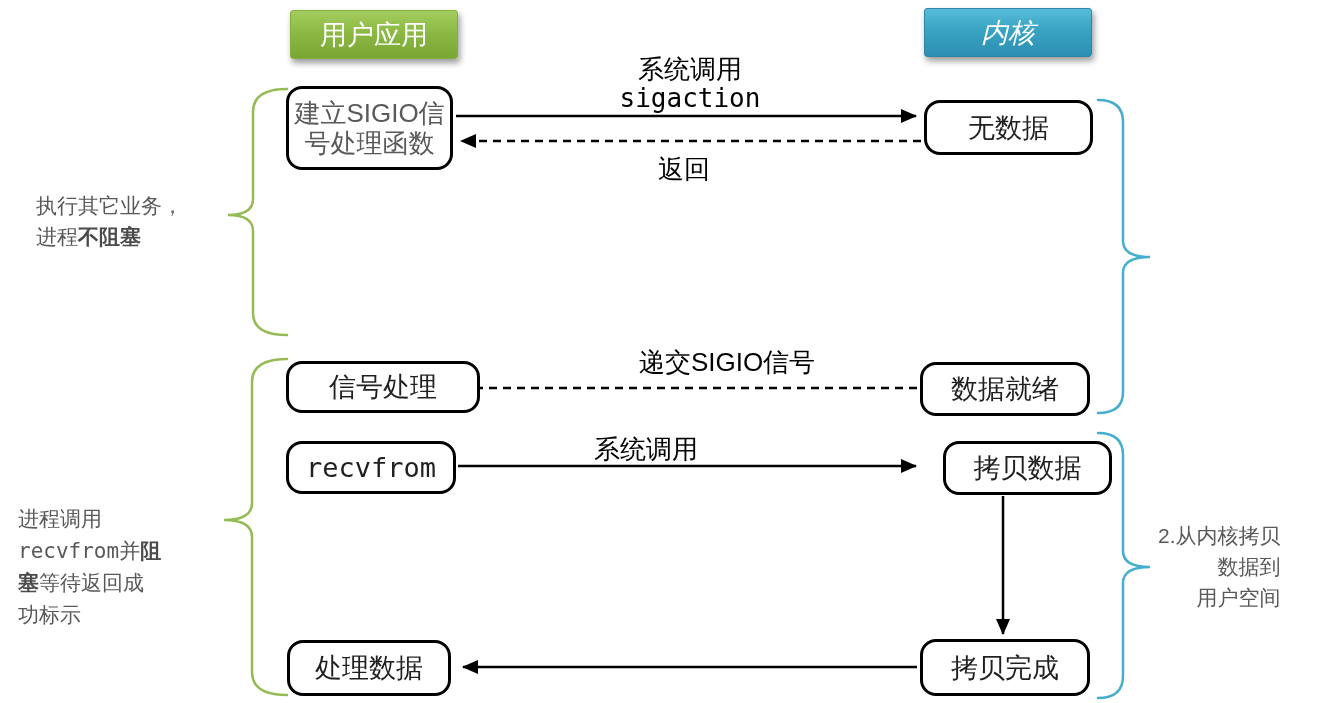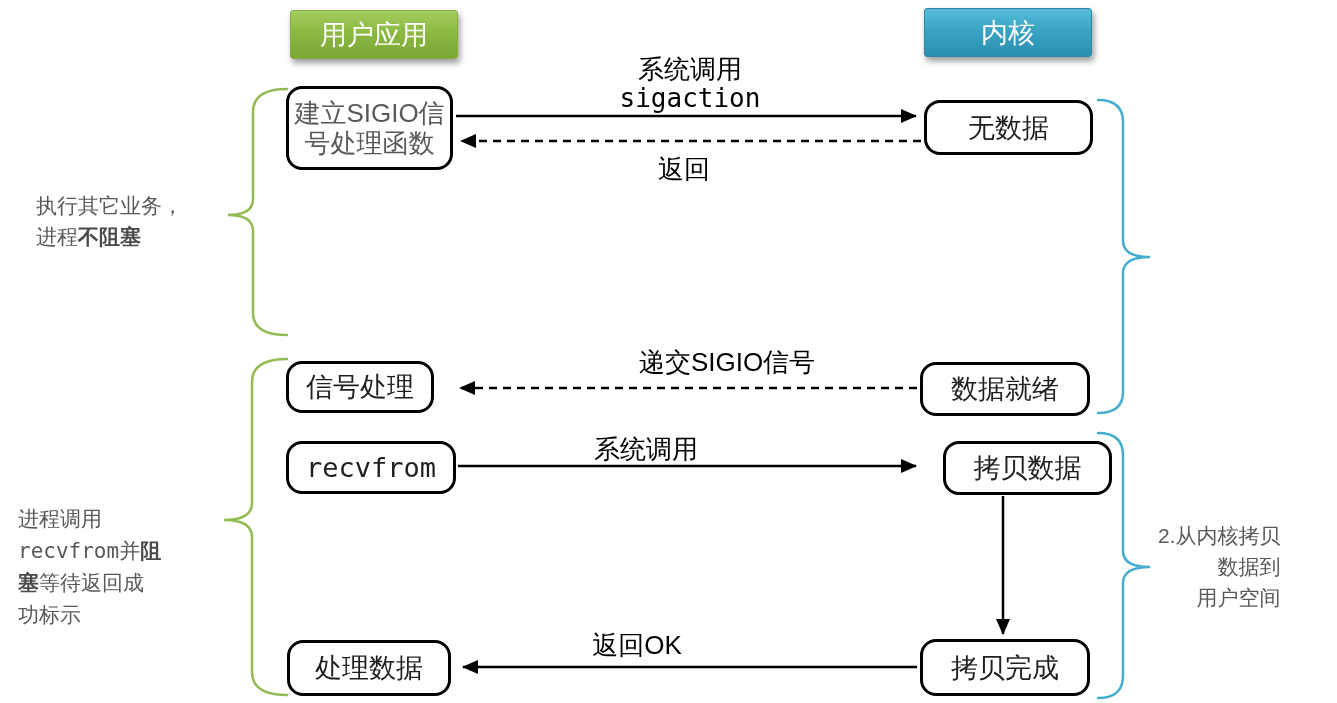--- a/index.html
+++ b/index.html
@@ -7,21 +7,21 @@
        font-family:"Liberation Sans","DejaVu Sans",sans-serif;}
   .stage{position:absolute;inset:0;width:1337px;height:703px;}
   svg.layer{position:absolute;left:0;top:0;width:1337px;height:703px;pointer-events:none;}
 
   .hdr{position:absolute;display:flex;align-items:center;justify-content:center;
        color:#fff;font-size:27px;border-radius:3px;
        box-shadow:2px 4px 6px rgba(0,0,0,.40);}
   .hdr-green{background:linear-gradient(180deg,#a3cd5d 0%,#8cb944 45%,#7aa634 100%);
        border:1px solid #86ae41;}
   .hdr-blue{background:linear-gradient(180deg,#56bcd9 0%,#3aa3c4 45%,#2b8fb2 100%);
-       border:1px solid #2f86a5;}
+       border:1px solid #2f86a5;font-style:italic;}
 
   .box{position:absolute;background:#fff;border:3.5px solid #000;border-radius:16px;
        display:flex;align-items:center;justify-content:center;
        font-size:27px;color:#1f1f1f;text-align:center;box-sizing:border-box;}
   .box-setup{color:#595959;font-size:26px;line-height:30px;overflow:visible;}
   .box-setup span{display:block;width:152px;}
   .mono,.m{font-family:"DejaVu Sans Mono","Liberation Mono",monospace;}
 
   .albl{position:absolute;color:#000000;font-size:26px;text-align:center;white-space:nowrap;}
   .note{position:absolute;color:#595959;font-size:21px;}
@@ -67,21 +67,21 @@
   <div class="hdr hdr-green" style="left:290px;top:10px;width:166px;height:47px;">
     <span>用户应用</span>
   </div>
   <div class="hdr hdr-blue" style="left:924px;top:8px;width:166px;height:47px;">
     <span>内核</span>
   </div>
 
   <div class="box box-setup" style="left:286px;top:86px;width:167px;height:84px;">
     <span>建立SIGIO信号处理函数</span>
   </div>
-  <div class="box" style="left:286px;top:361px;width:148px;height:52px;">
+  <div class="box" style="left:286px;top:361px;width:194px;height:52px;">
     <span>信号处理</span>
   </div>
   <div class="box mono" style="left:286px;top:441px;width:170px;height:53px;">
     <span>recvfrom</span>
   </div>
   <div class="box" style="left:924px;top:100px;width:169px;height:55px;">
     <span>无数据</span>
   </div>
 
   <div class="box" style="left:287px;top:640px;width:164px;height:56px;">
@@ -95,21 +95,20 @@
   </div>
   <div class="box" style="left:920px;top:639px;width:170px;height:57px;">
     <span>拷贝完成</span>
   </div>
 
   <div class="albl" style="left:590px;top:52px;width:200px;">系统调用</div>
   <div class="albl m" style="left:590px;top:83px;width:200px;">sigaction</div>
   <div class="albl" style="left:584px;top:152px;width:200px;">返回</div>
   <div class="albl" style="left:577px;top:345px;width:300px;">递交SIGIO信号</div>
   <div class="albl" style="left:546px;top:432px;width:200px;">系统调用</div>
-  <div class="albl" style="left:537px;top:628px;width:200px;">返回OK</div>
 
   <div class="note note-lt" style="left:36px;top:190px;width:195px;">
     <div><span>执行其它业务，</span></div>
     <div><span>进程</span><span class="b">不阻塞</span></div>
   </div>
   <div class="note note-lb" style="left:18px;top:503px;width:210px;">
     <div><span>进程调用</span></div>
     <div><span class="m">recvfrom</span><span>并</span><span class="b">阻</span></div>
     <div><span class="b">塞</span><span>等待返回成</span></div>
     <div><span>功标示</span></div>

